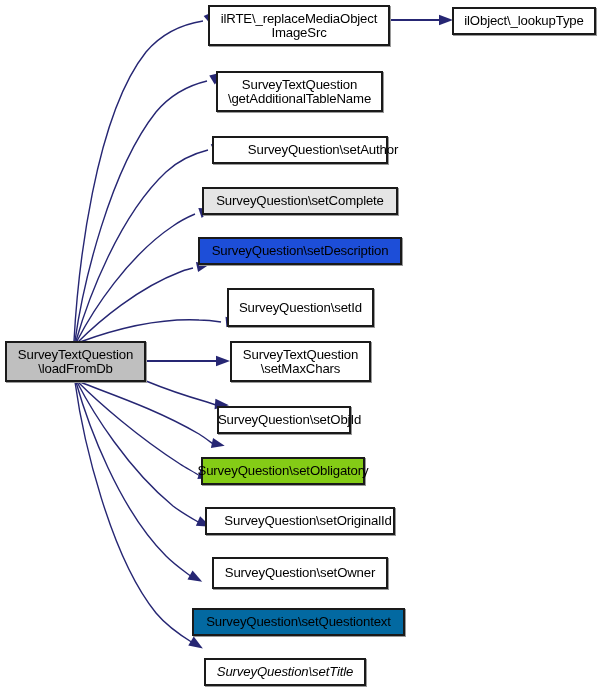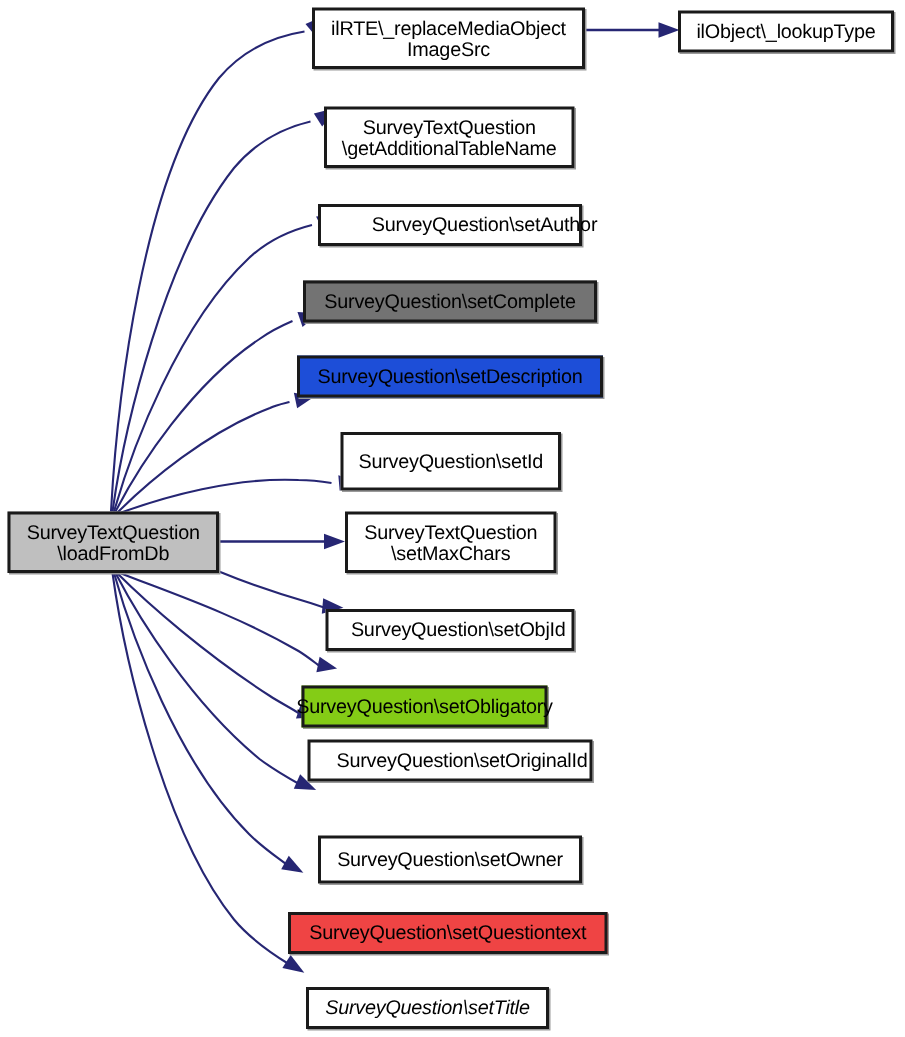--- a/index.html
+++ b/index.html
@@ -91,26 +91,26 @@
 
   <div id="node-layer">
       <div class="graph-node node-current" style="left: 5px; top: 341px; width: 141px; height: 41px; border-color: rgb(26, 26, 26); background: rgb(191, 191, 191);"><span class="node-label">SurveyTextQuestion
 \loadFromDb</span></div>
       <div class="graph-node" style="left: 208px; top: 5px; width: 182px; height: 41px; border-color: rgb(26, 26, 26); background: rgb(255, 255, 255);"><span class="node-label">ilRTE\_replaceMediaObject
 ImageSrc</span></div>
       <div class="graph-node" style="left: 452px; top: 7px; width: 144px; height: 28px; border-color: rgb(26, 26, 26); background: rgb(255, 255, 255);"><span class="node-label">ilObject\_lookupType</span></div>
       <div class="graph-node" style="left: 216px; top: 71px; width: 167px; height: 41px; border-color: rgb(26, 26, 26); background: rgb(255, 255, 255);"><span class="node-label">SurveyTextQuestion
 \getAdditionalTableName</span></div>
       <div class="graph-node" style="left: 212px; top: 136px; width: 176px; height: 28px; border-color: rgb(26, 26, 26); background: rgb(255, 255, 255); padding-left: 46px;"><span class="node-label">SurveyQuestion\setAuthor</span></div>
-      <div class="graph-node" style="left: 202px; top: 187px; width: 196px; height: 28px; border-color: rgb(26, 26, 26); background: #737373;"><span class="node-label">SurveyQuestion\setComplete</span></div>
+      <div class="graph-node" style="left: 202px; top: 187px; width: 196px; height: 28px; border-color: rgb(26, 26, 26); background: #e5e5e5;"><span class="node-label">SurveyQuestion\setComplete</span></div>
       <div class="graph-node" style="left: 198px; top: 237px; width: 204px; height: 28px; border-color: rgb(26, 26, 26); background: #1d4ed8;"><span class="node-label">SurveyQuestion\setDescription</span></div>
       <div class="graph-node" style="left: 227px; top: 288px; width: 147px; height: 39px; border-color: rgb(26, 26, 26); background: rgb(255, 255, 255);"><span class="node-label">SurveyQuestion\setId</span></div>
       <div class="graph-node" style="left: 230px; top: 341px; width: 141px; height: 41px; border-color: rgb(26, 26, 26); background: rgb(255, 255, 255);"><span class="node-label">SurveyTextQuestion
 \setMaxChars</span></div>
-      <div class="graph-node" style="left: 217px; top: 406px; width: 166px; height: 28px; border-color: rgb(26, 26, 26); background: rgb(255, 255, 255); padding-left: 11px;"><span class="node-label">SurveyQuestion\setObjId</span></div>
+      <div class="graph-node" style="left: 217px; top: 406px; width: 134px; height: 28px; border-color: rgb(26, 26, 26); background: rgb(255, 255, 255); padding-left: 11px;"><span class="node-label">SurveyQuestion\setObjId</span></div>
       <div class="graph-node" style="left: 201px; top: 457px; width: 164px; height: 28px; border-color: rgb(26, 26, 26); background: #84cc16;"><span class="node-label">SurveyQuestion\setObligatory</span></div>
-      <div class="graph-node" style="left: 205px; top: 493px; width: 190px; height: 28px; border-color: rgb(26, 26, 26); background: rgb(255, 255, 255); padding-left: 16px;"><span class="node-label">SurveyQuestion\setOriginalId</span></div>
+      <div class="graph-node" style="left: 205px; top: 507px; width: 190px; height: 28px; border-color: rgb(26, 26, 26); background: rgb(255, 255, 255); padding-left: 16px;"><span class="node-label">SurveyQuestion\setOriginalId</span></div>
       <div class="graph-node" style="left: 212px; top: 557px; width: 176px; height: 32px; border-color: rgb(26, 26, 26); background: rgb(255, 255, 255);"><span class="node-label">SurveyQuestion\setOwner</span></div>
-      <div class="graph-node" style="left: 192px; top: 608px; width: 213px; height: 28px; border-color: rgb(26, 26, 26); background: #ef4444;"><span class="node-label">SurveyQuestion\setQuestiontext</span></div>
+      <div class="graph-node" style="left: 192px; top: 608px; width: 213px; height: 28px; border-color: rgb(26, 26, 26); background: #0369a1;"><span class="node-label">SurveyQuestion\setQuestiontext</span></div>
       <div class="graph-node" style="left: 204px; top: 658px; width: 162px; height: 28px; border-color: rgb(26, 26, 26); background: rgb(255, 255, 255); font-style: italic;"><span class="node-label">SurveyQuestion\setTitle</span></div>
     </div>
 
 </div>
 
 </body></html>

